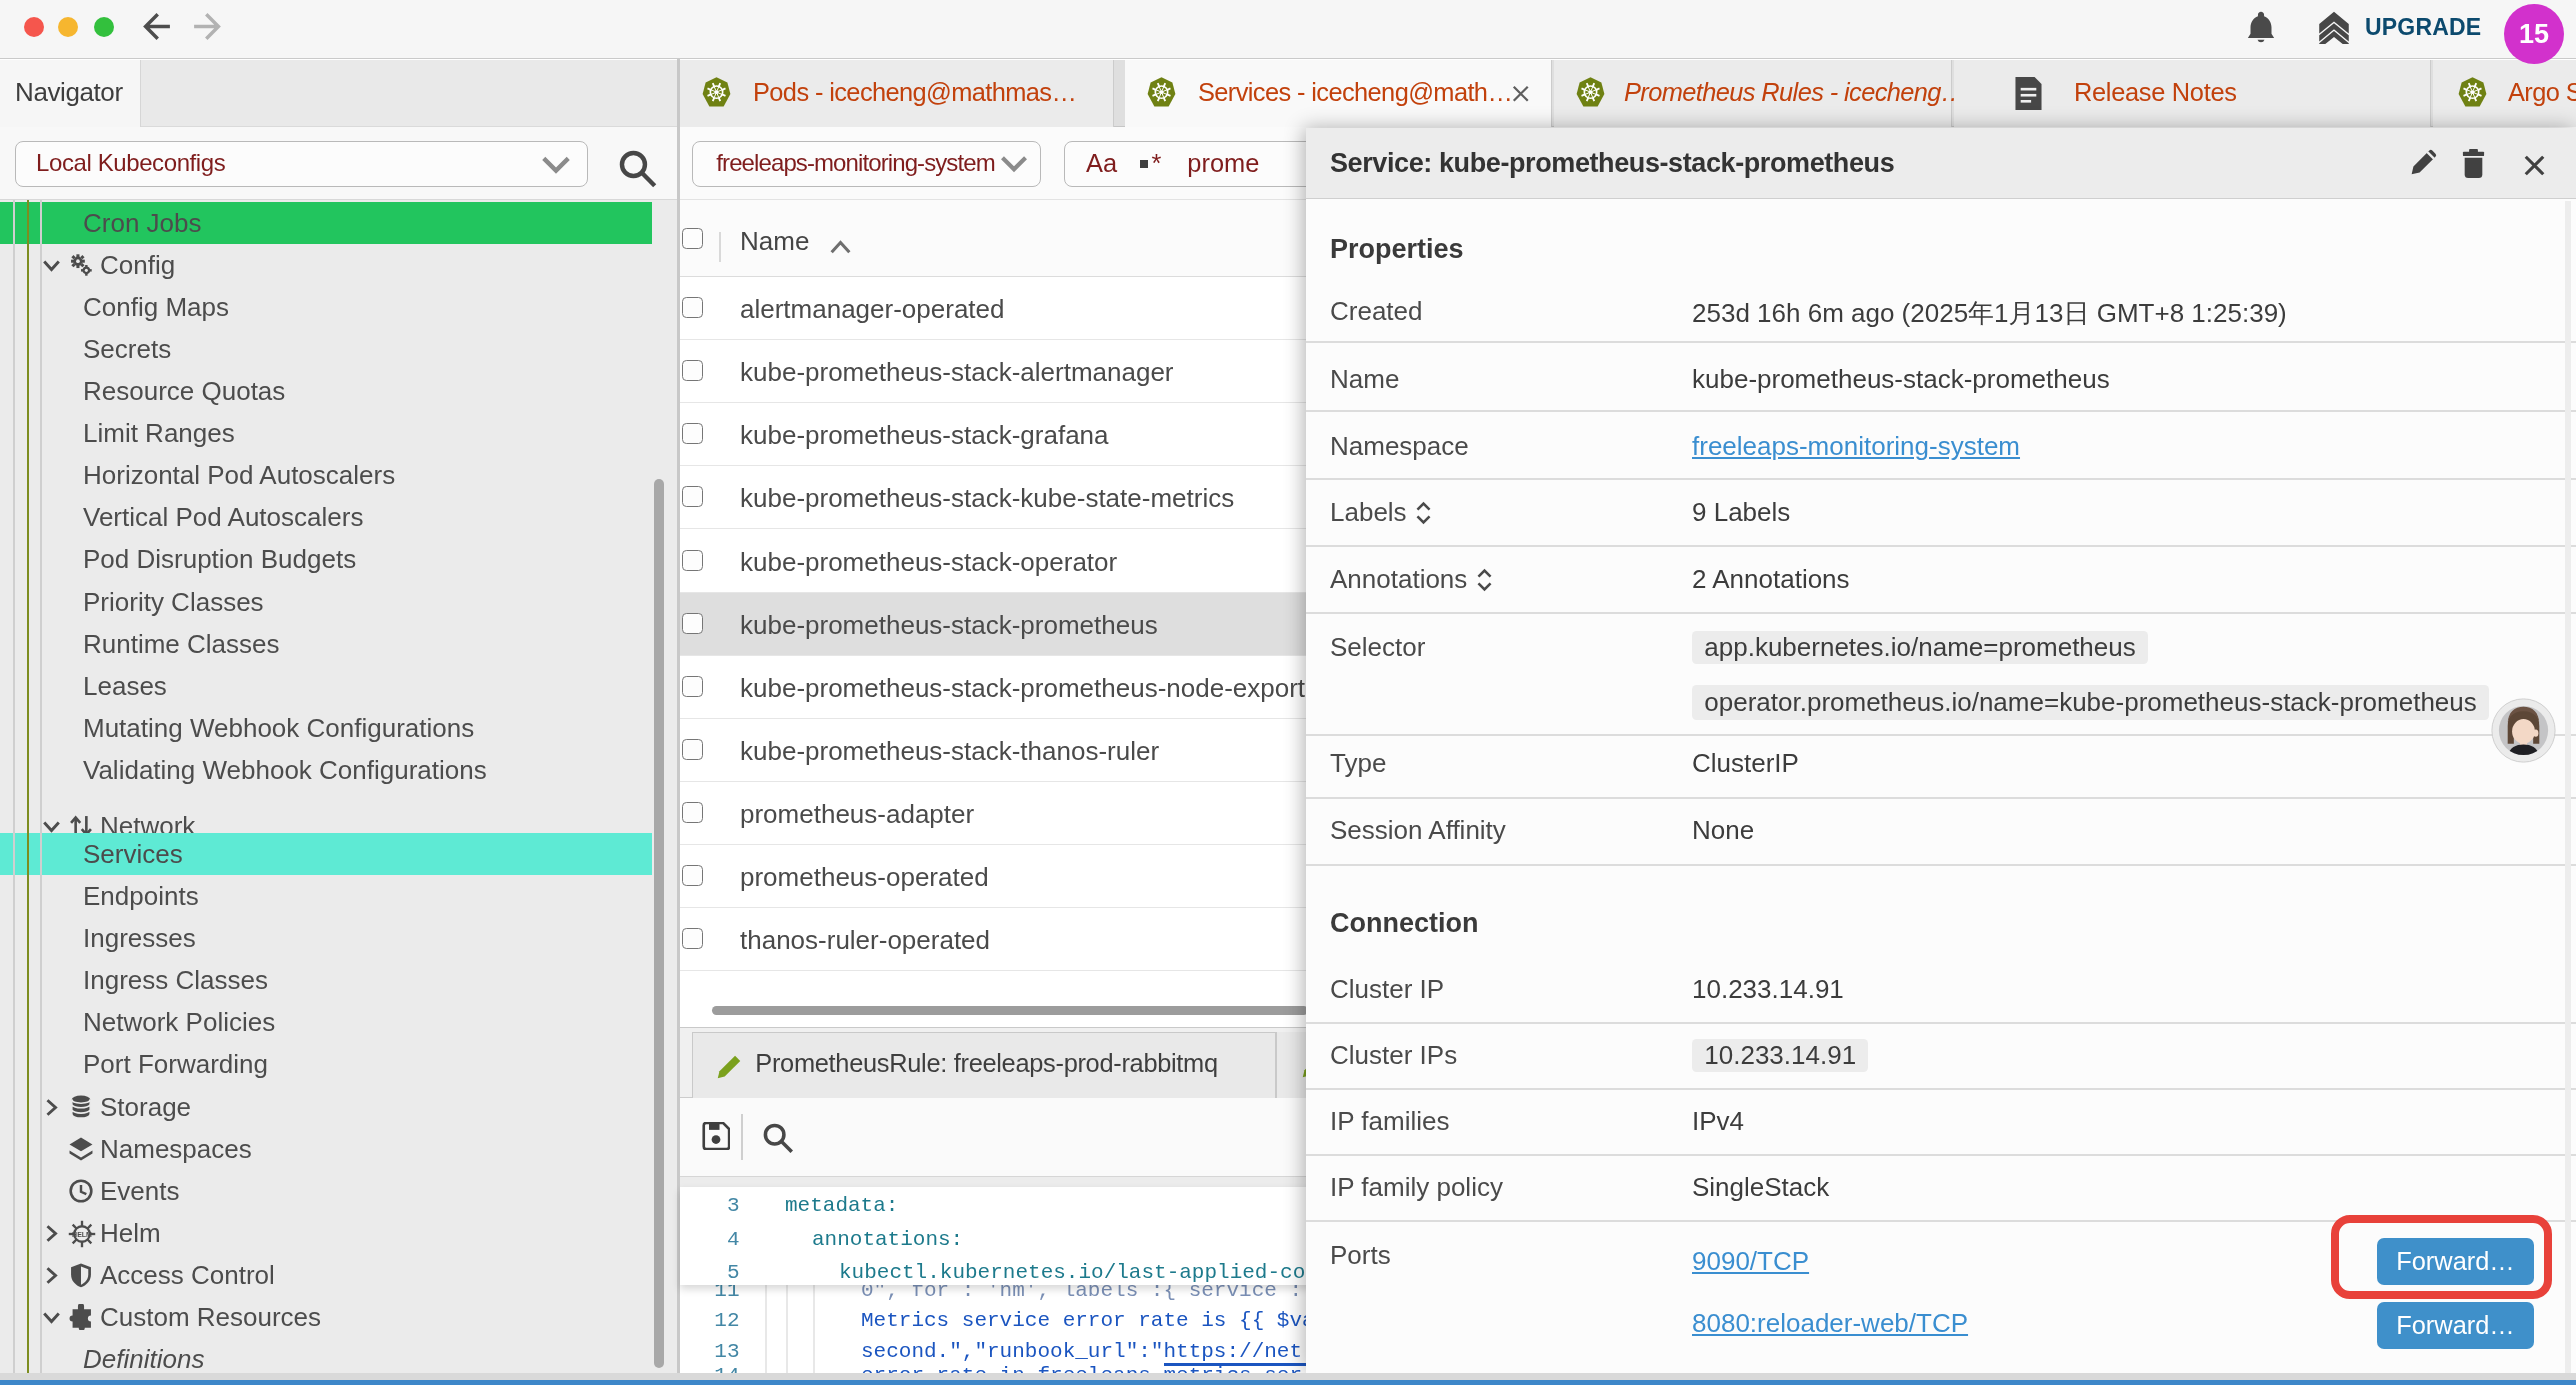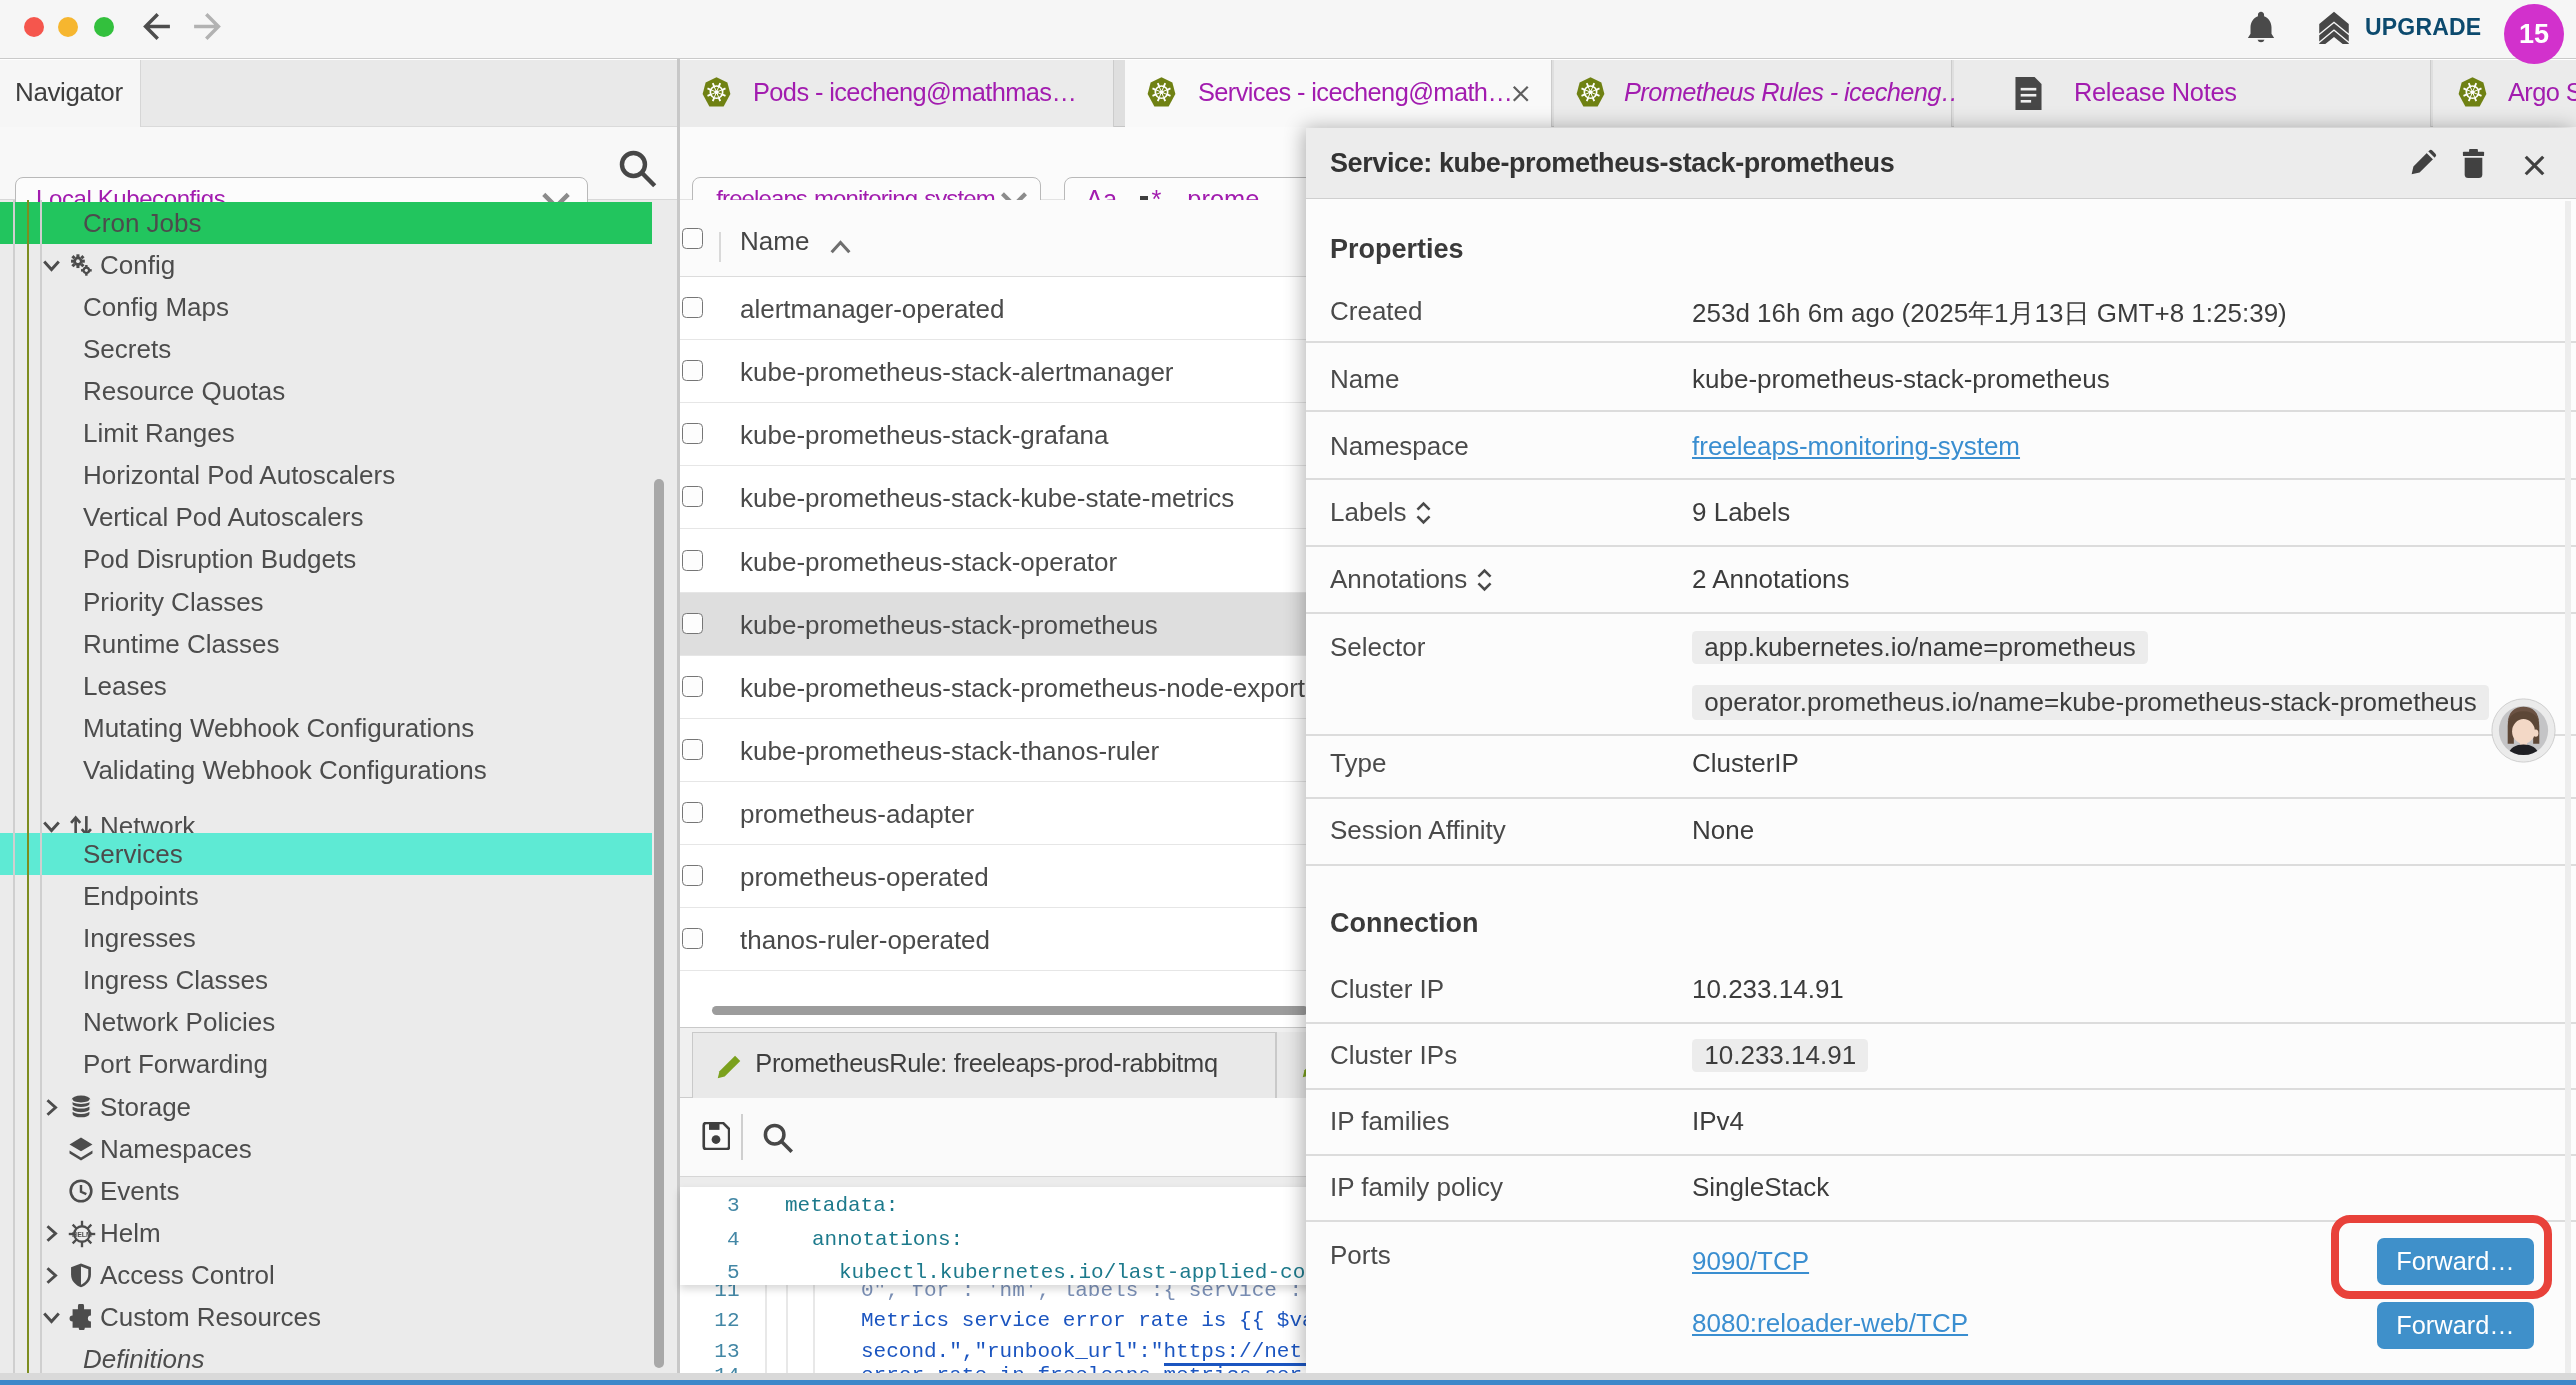--- a/index.html
+++ b/index.html
@@ -9,28 +9,28 @@
 
   
   #titlebar { left:0; top:0; width:2576px; height:59px; background:#f6f6f6; border-bottom:1.8px solid #cacaca; }
   .light { width:20px; height:20px; border-radius:50%; top:16.7px; }
 
   
   #tabrow { left:0; top:60px; width:2576px; height:67px; }
   #navhead { left:0; top:0; width:677px; height:67px; background:#e9e9e9; border-bottom:1.8px solid #dadada;}
   #navtab { left:0; top:0; width:141px; height:67px; background:#f6f6f6; border-right:1.8px solid #d6d6d6; font-size:26px; letter-spacing:-0.4px; color:#3e3e3e; line-height:65px; padding-left:15px;}
   #maintabs { left:680px; top:0; width:1896px; height:67px; background:#dfdfdf; border-bottom:1.8px solid #c6c6c6;}
-  .tab { top:0; height:67px; background:#ebebeb; font-size:25.4px; letter-spacing:-0.6px; color:#a21caf; border-right:1.8px solid #cccccc; }
+  .tab { top:0; height:67px; background:#ebebeb; font-size:25.4px; letter-spacing:-0.6px; color:#c2410c; border-right:1.8px solid #cccccc; }
   .tab .lbl { position:absolute; top:18.4px; white-space:nowrap; }
   .tab.active { background:#f9f9f9; height:68px; }
 
   
   #sidebar { left:0; top:127px; width:677px; height:1246px; background:#ebebeb; }
   #sidesearch { left:0; top:0; width:677px; height:73px; background:#f8f8f8; border-bottom:1.8px solid #d8d8d8; }
-  .selectbox { border:1.8px solid #b9b9b9; border-radius:8px; background:#fcfcfc; font-size:24px; color:#a21caf;margin-top:36px; }
+  .selectbox { border:1.8px solid #b9b9b9; border-radius:8px; background:#fcfcfc; font-size:24px; color:#7f1d1d; }
   #tree { left:0; top:73px; width:677px; height:1173px; overflow:hidden; }
   .guide { top:0; width:1.8px; height:1173px; z-index:3; }
   .trow { left:0; width:652px; height:42px; font-size:26px; color:#4c4c4c; }
   .trow .txt { position:absolute; top:6.1px; white-space:nowrap; }
 
   
   #main { left:680px; top:127px; width:1896px; height:900px; background:#ffffff; overflow:hidden;}
   #filterrow { left:0; top:0; width:1896px; height:73px; background:#fbfbfb; border-bottom:1.8px solid #e3e3e3; }
   #thead { left:0; top:73px; width:1896px; height:77px; background:#fbfbfb; border-bottom:1.8px solid #dcdcdc; font-size:26px; color:#454545;}
   .row { left:0; width:1896px; height:63px; border-bottom:1.8px solid #e6e6e6; font-size:26px; color:#4a4a4a; }

